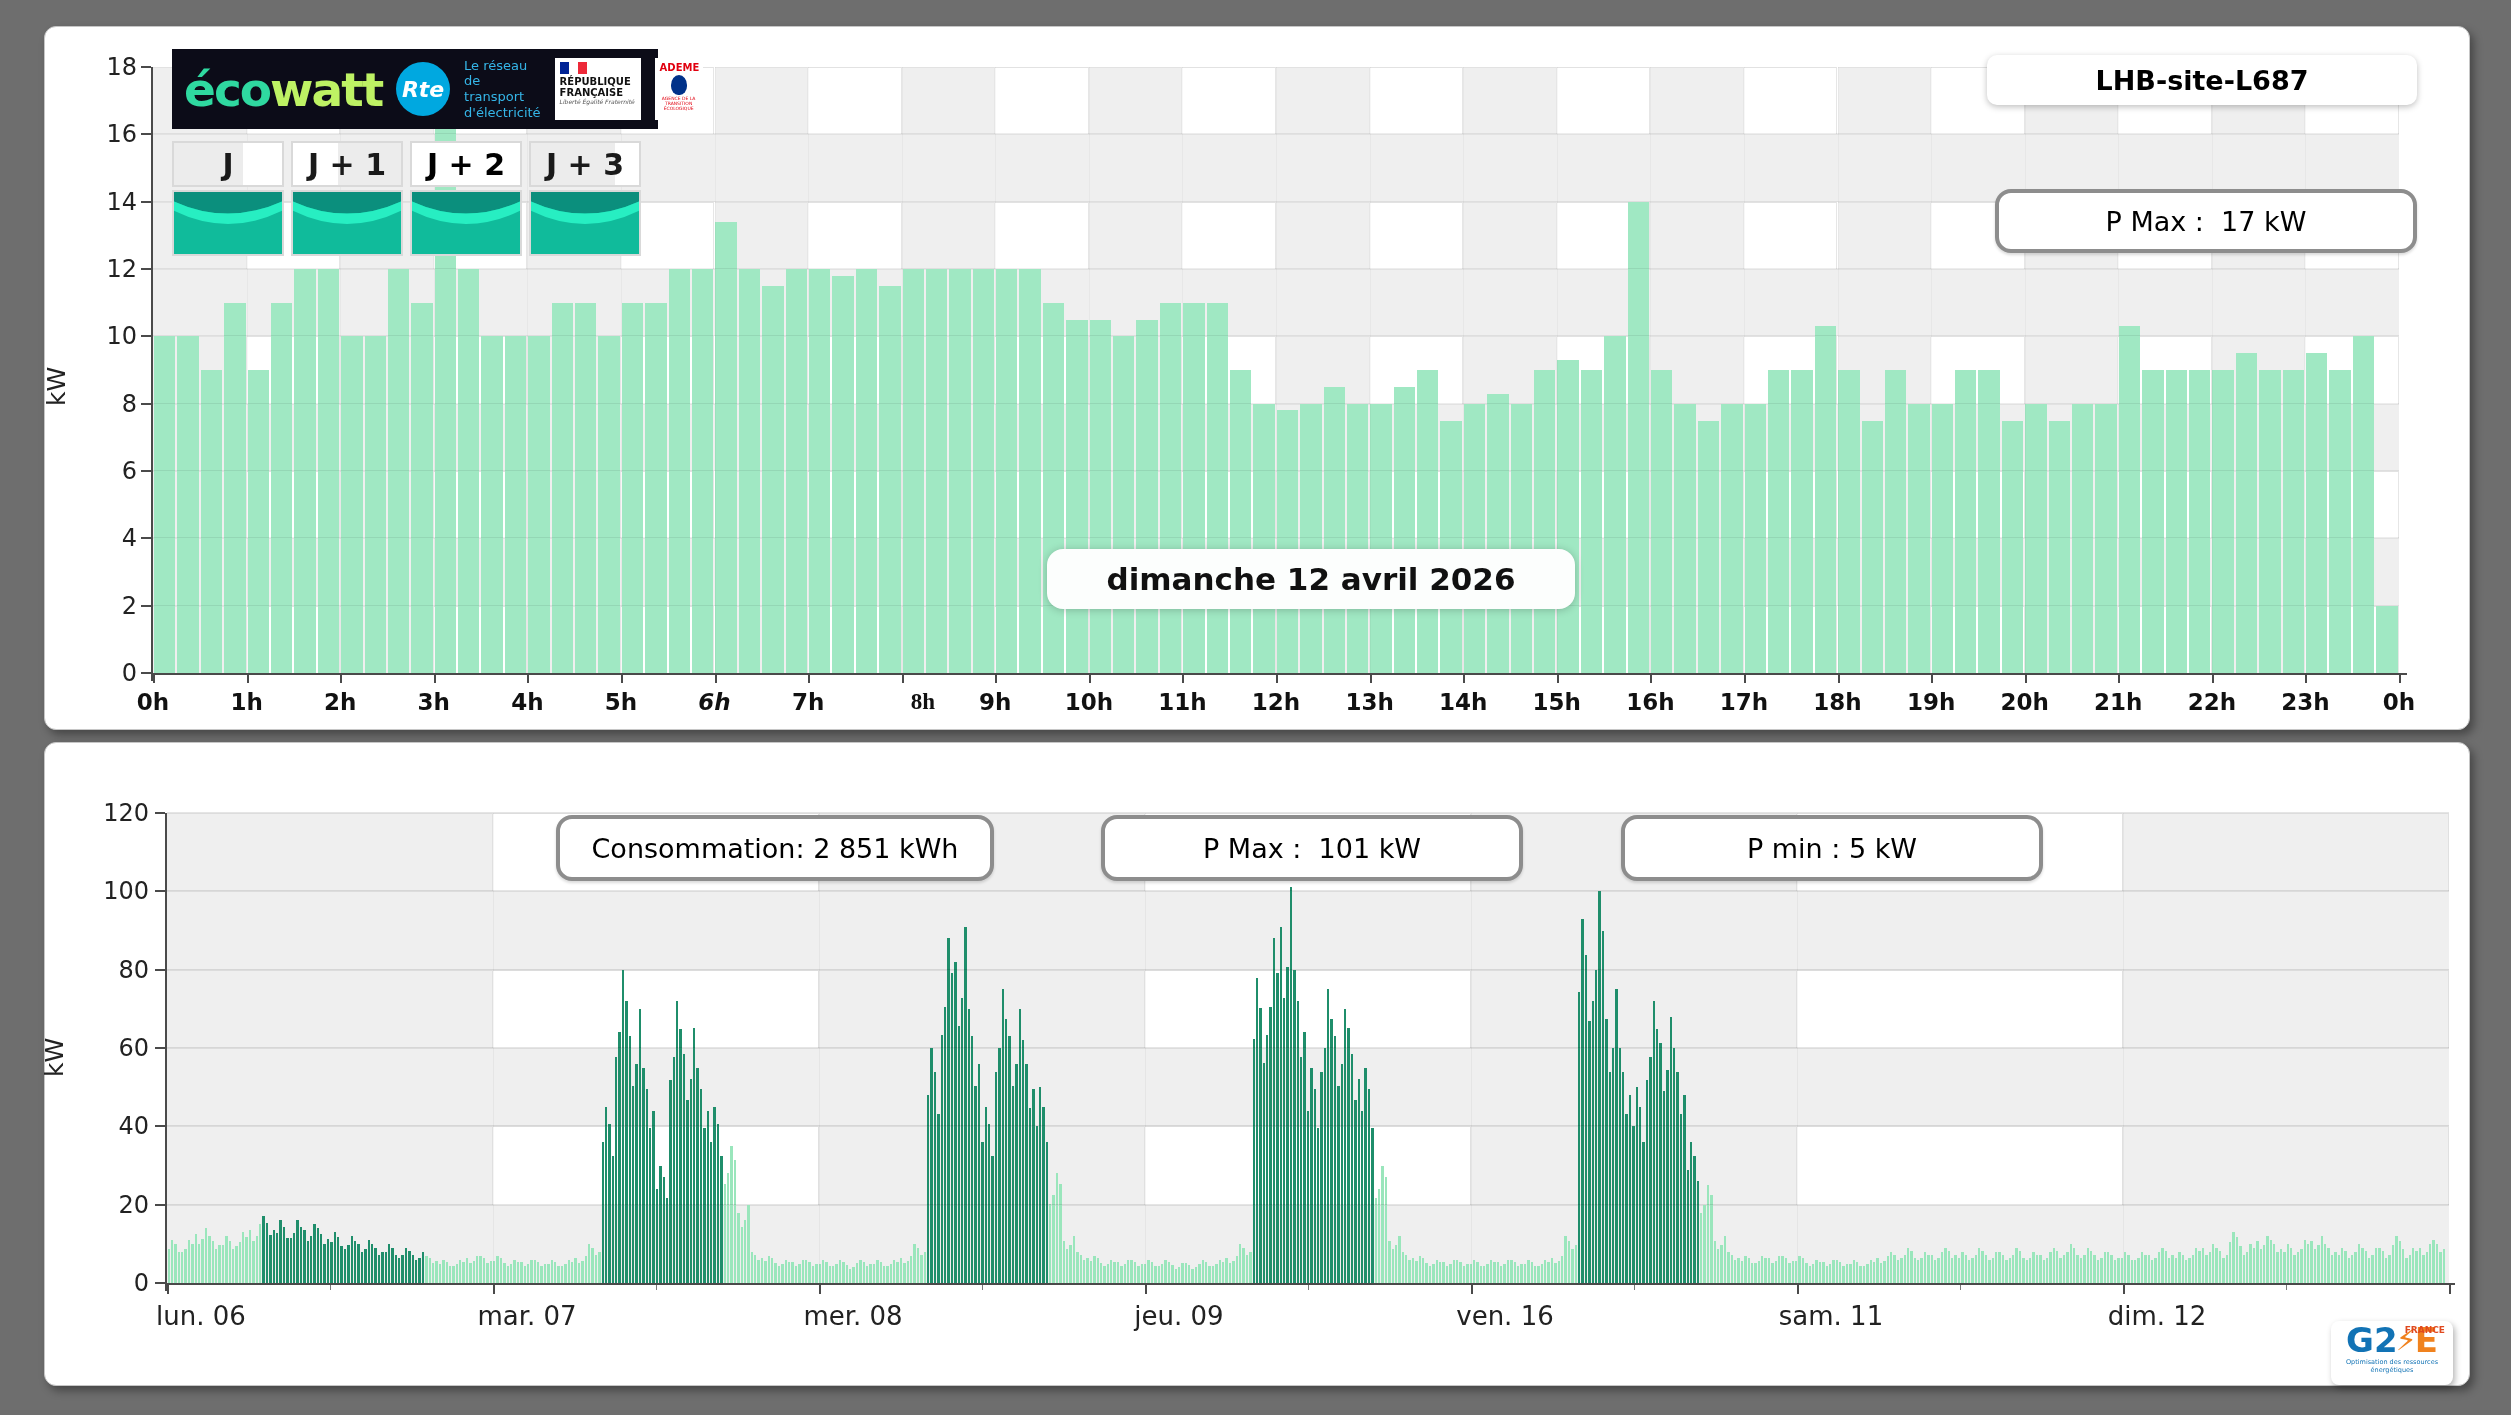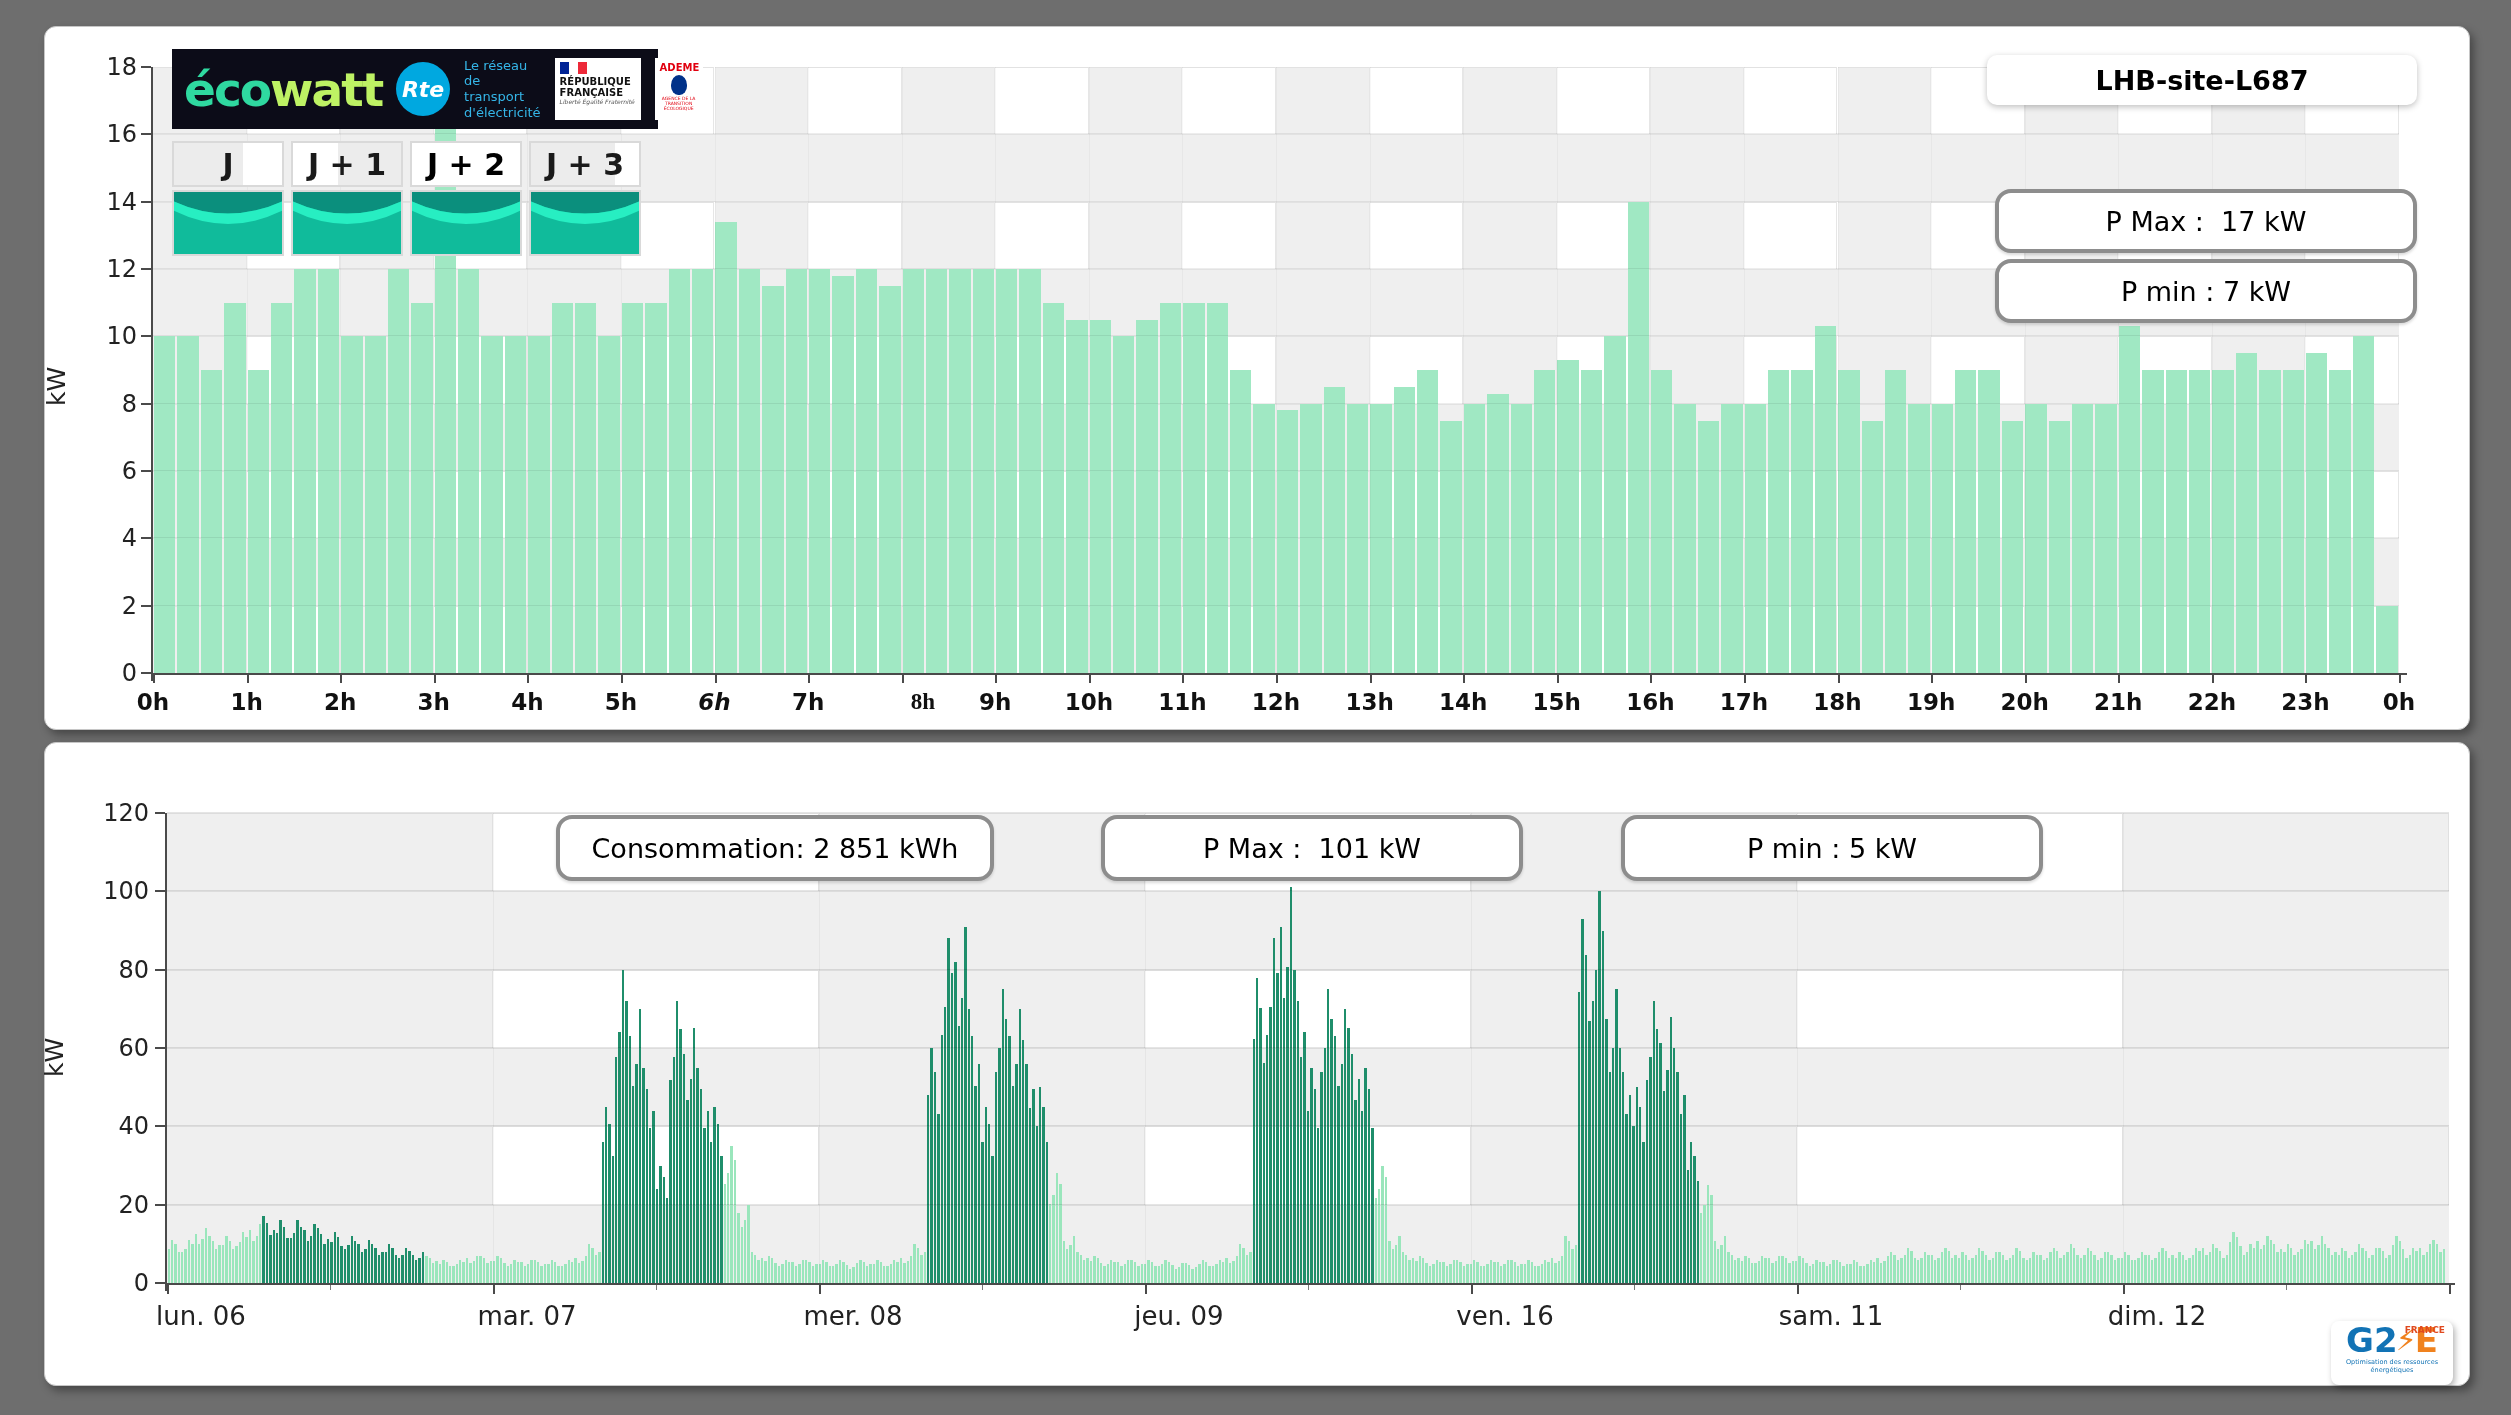--- a/index.html
+++ b/index.html
@@ -467,23 +467,24 @@
       <path d="M0,0 H110 V10 Q55,36 0,10 Z" fill="#0b8f7d"></path>
           <path d="M0,10 Q55,36 110,10 V20 Q55,48 0,20 Z" fill="#27eec2"></path>
         </svg>
       </div>
 
     <div id="site-card">
       <span>LHB-site-L687</span>
     </div>
     <div class="statbox" style="left:1950px;top:162px;width:414px;height:56px;">
       <span>P Max :  17 kW</span></div>
-    <div class="statbox" style="left:1950px;top:232px;width:414px;height:56px;">
-      <span>P min : 7 kW</span></div>
 
+    <div id="date-box">
+      <span>dimanche 12 avril 2026</span>
+    </div>
   </div>
 
   <div id="panel-week" class="panel">
     <div id="week-chart">
         <div style="position: absolute; left: 122px; top: 70px; width: 2282px; height: 470px;">
           <div style="position: absolute; left: 0px; top: 391.667px; width: 2282px; height: 78.3333px; background: rgb(239, 239, 239); border-top: 1px solid rgb(220, 220, 220); box-sizing: border-box;"></div>
           <div style="position: absolute; left: 0px; top: 313.333px; width: 326px; height: 78.3333px; background: rgb(239, 239, 239); border-top: 1px solid rgb(220, 220, 220); border-right: 1px solid rgb(224, 224, 224); box-sizing: border-box;"></div>
           <div style="position: absolute; left: 326px; top: 313.333px; width: 326px; height: 78.3333px; background: rgb(255, 255, 255); border-top: 1px solid rgb(220, 220, 220); border-right: 1px solid rgb(224, 224, 224); box-sizing: border-box;"></div>
           <div style="position: absolute; left: 652px; top: 313.333px; width: 326px; height: 78.3333px; background: rgb(239, 239, 239); border-top: 1px solid rgb(220, 220, 220); border-right: 1px solid rgb(224, 224, 224); box-sizing: border-box;"></div>
           <div style="position: absolute; left: 978px; top: 313.333px; width: 326px; height: 78.3333px; background: rgb(255, 255, 255); border-top: 1px solid rgb(220, 220, 220); border-right: 1px solid rgb(224, 224, 224); box-sizing: border-box;"></div>

